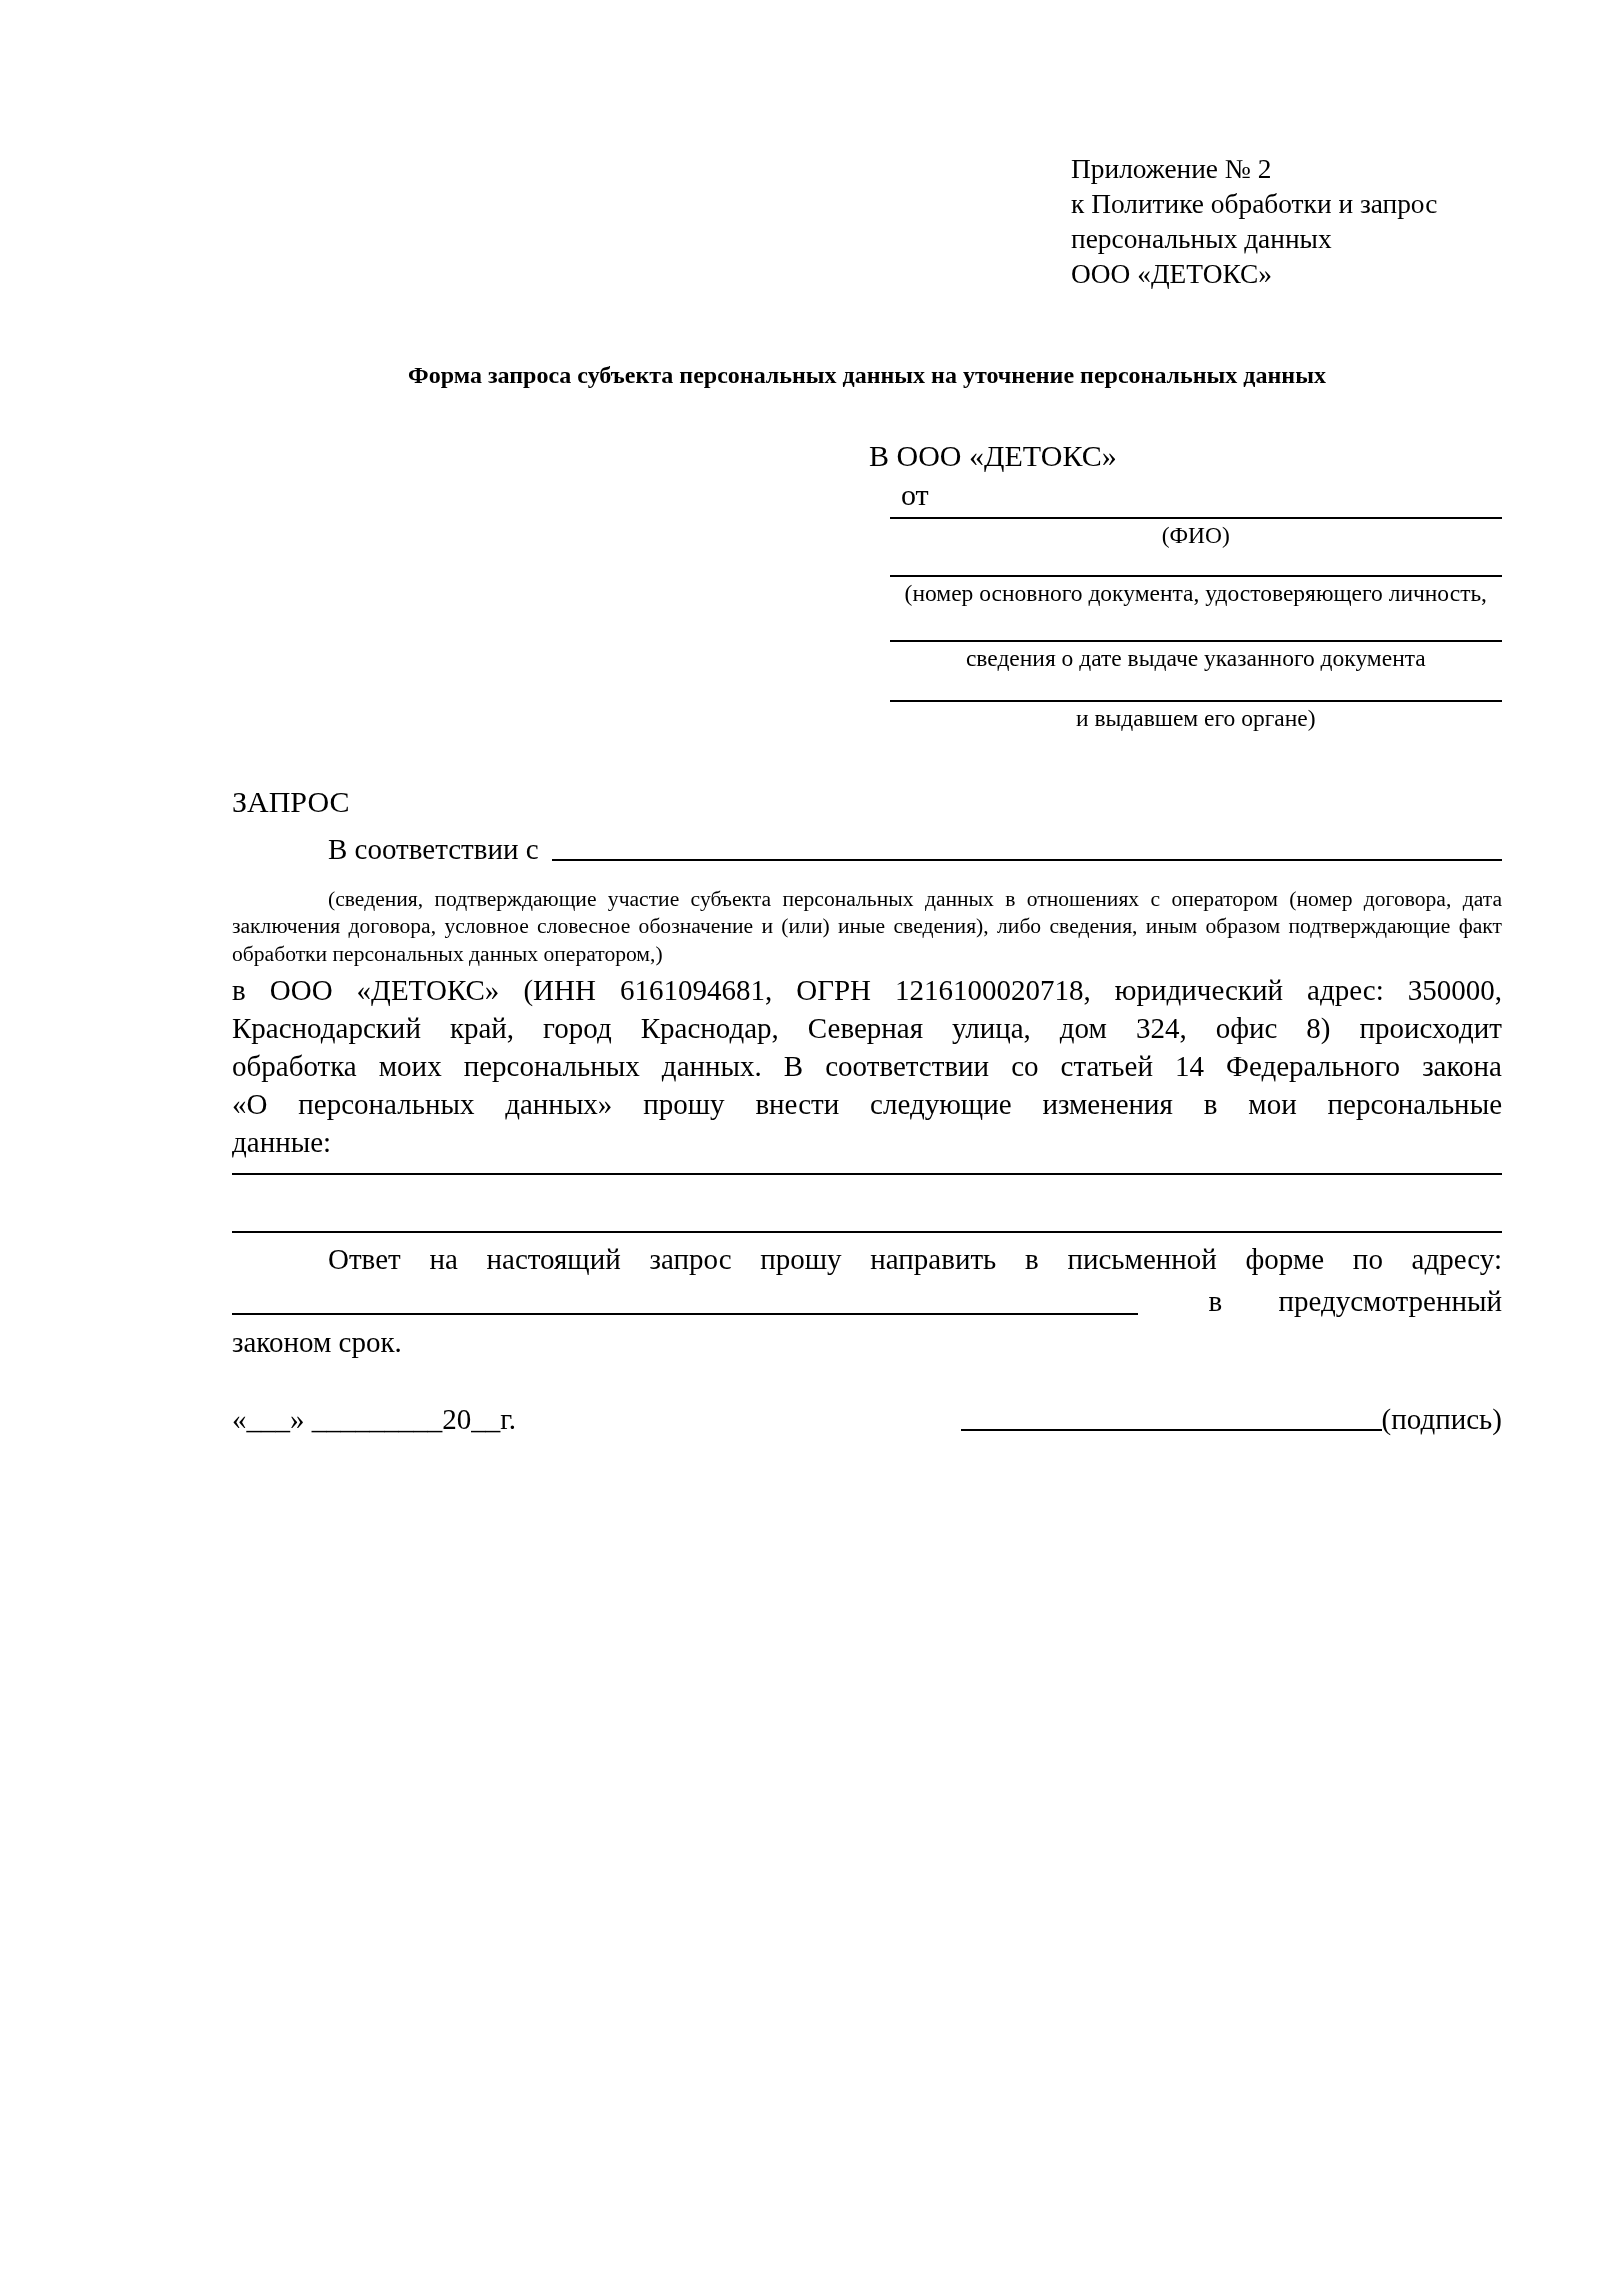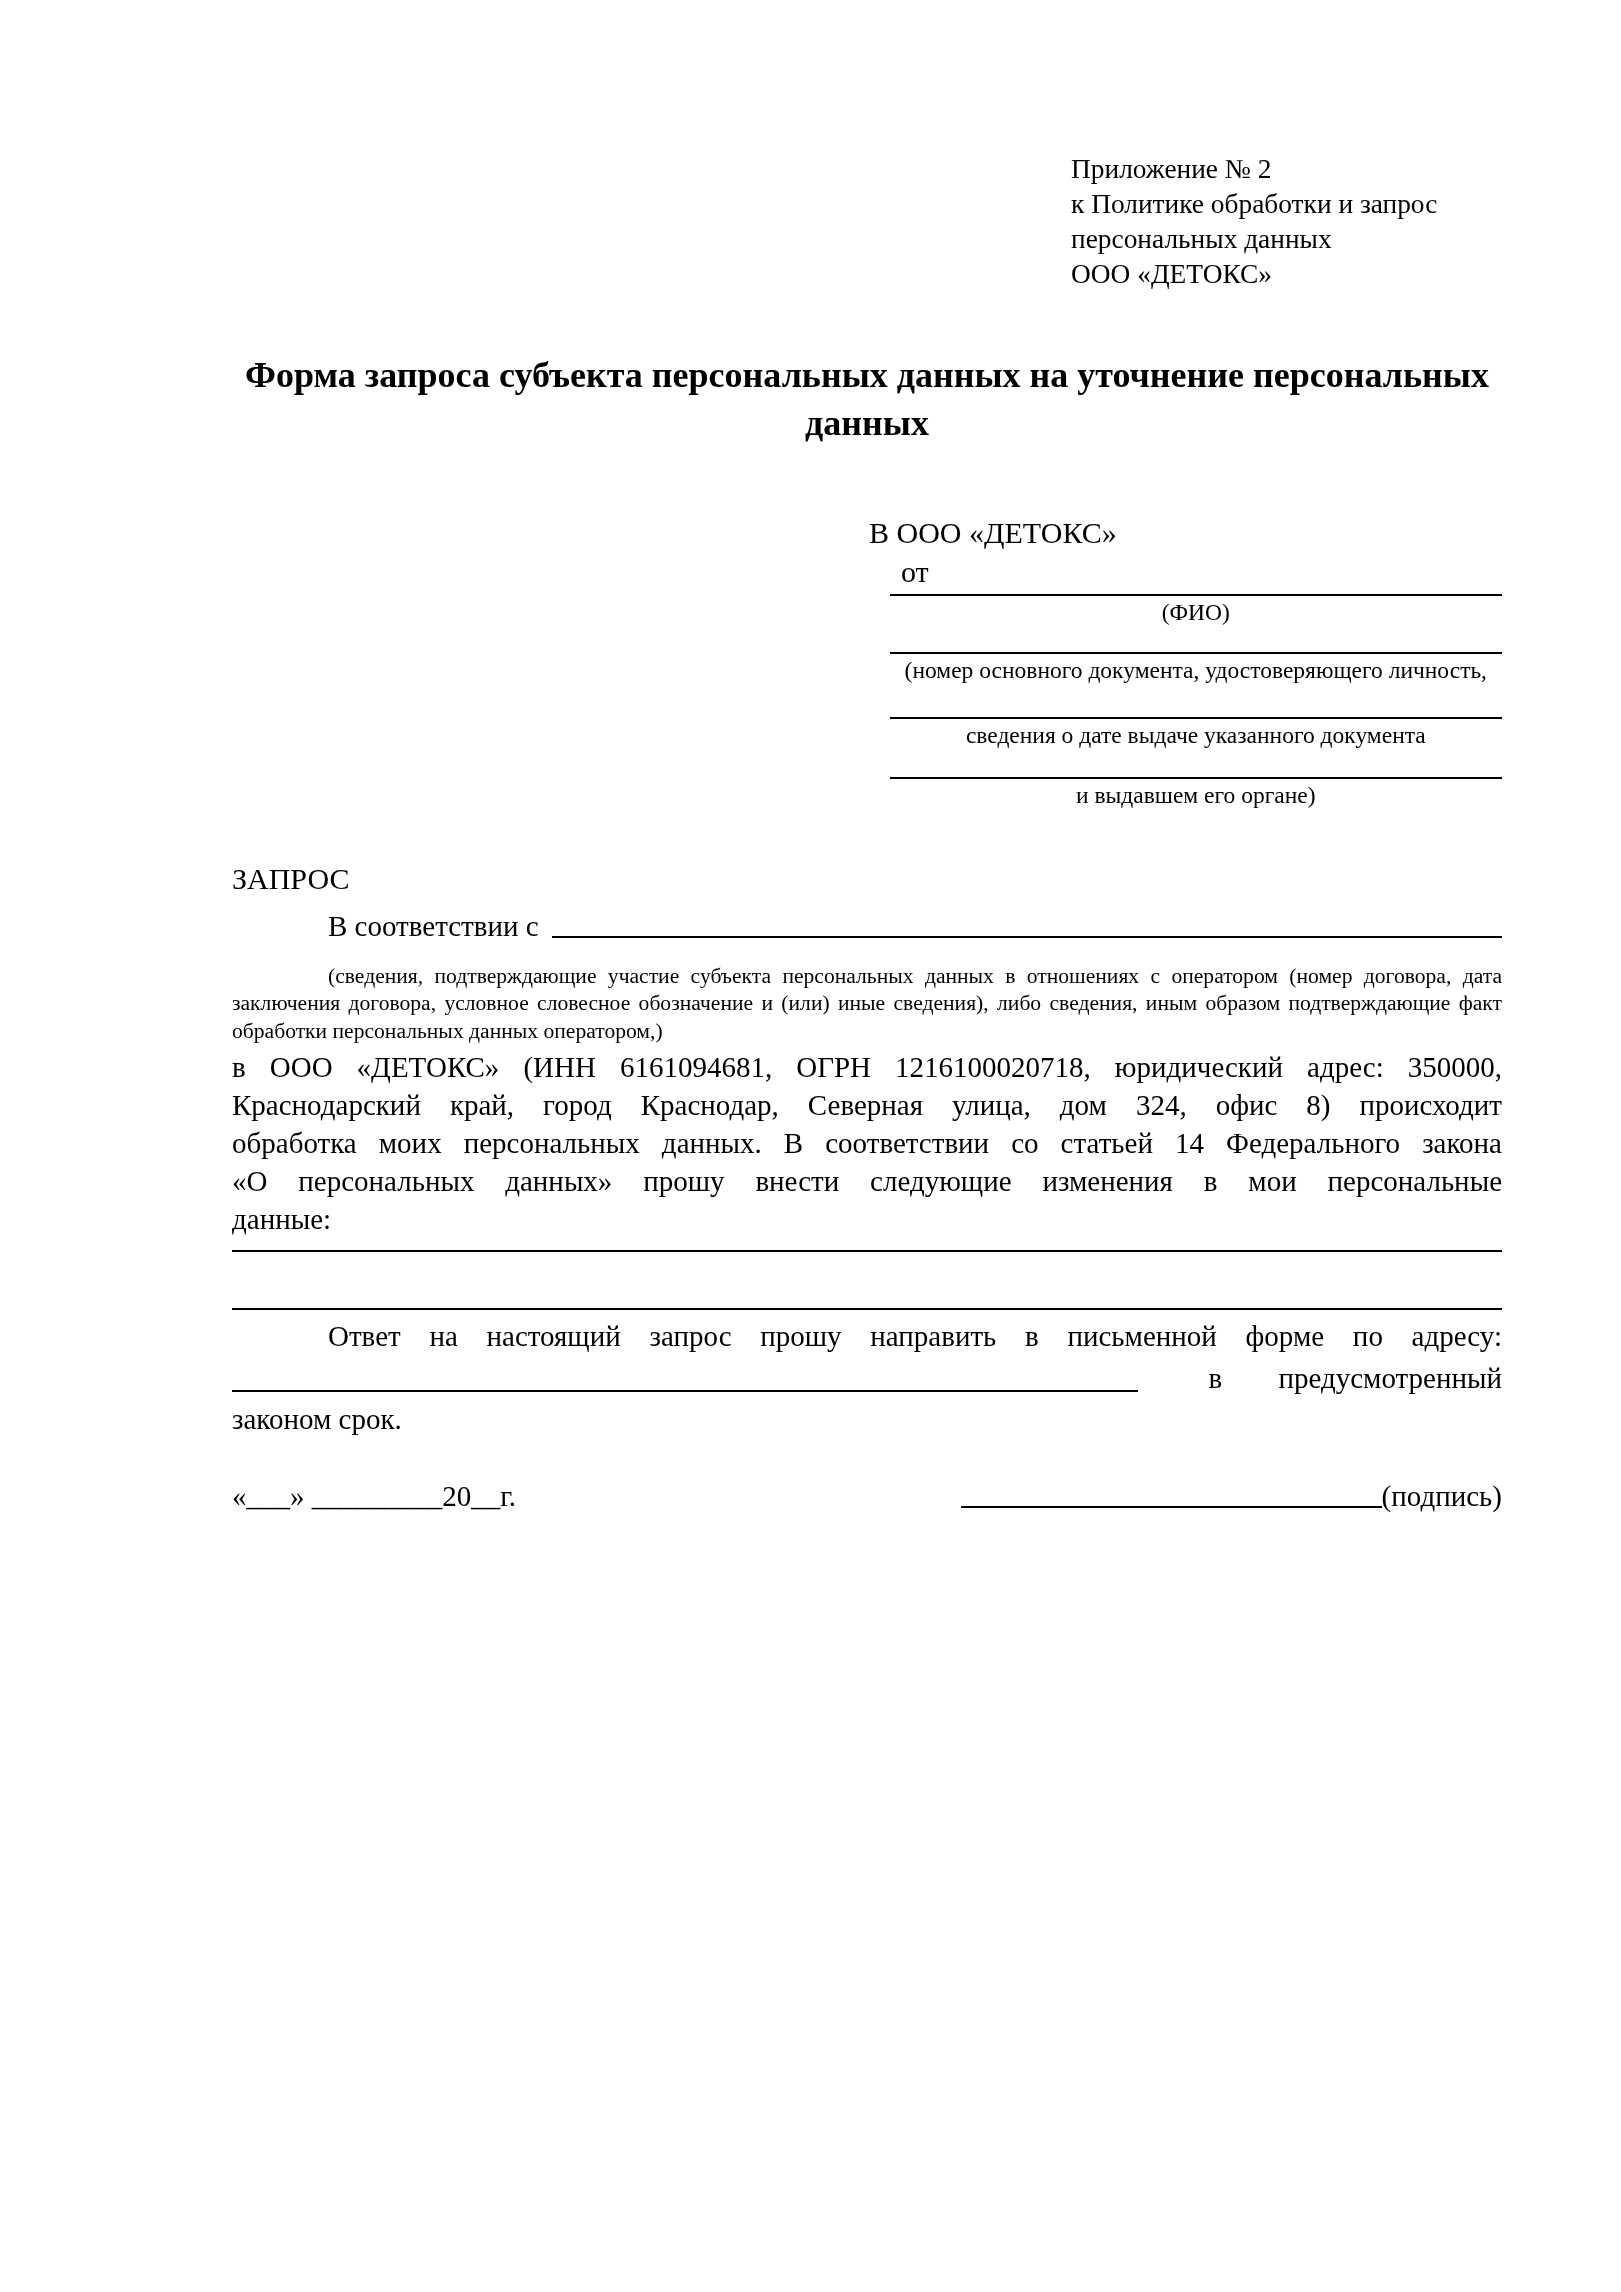--- a/index.html
+++ b/index.html
@@ -16,26 +16,26 @@
   }
 
   
   .header-note { width: 431px; margin-left: auto; font-size: 27.4px; line-height: 35px; }
 
   
   .title {
     margin: 59px 0 0 0;
     text-align: center;
     font-weight: 700;
-    font-size: 36px;
+    font-size: 24px;
     line-height: 48px;
   }
 
   
-  .addressee { width: 633px; margin-left: auto; margin-top: 66px; font-size: 30px; line-height: 39px; }
+  .addressee { width: 633px; margin-left: auto; margin-top: 37px; font-size: 30px; line-height: 39px; }
   .addr-from { padding-left: 32px; }
   .field {
     margin-left: 20.6px;
     border-top: 2.9px solid #000;
     text-align: center;
     font-size: 23.5px;
     line-height: 29px;
     padding-top: 2px;
   }
   .field .caption { white-space: nowrap; }

